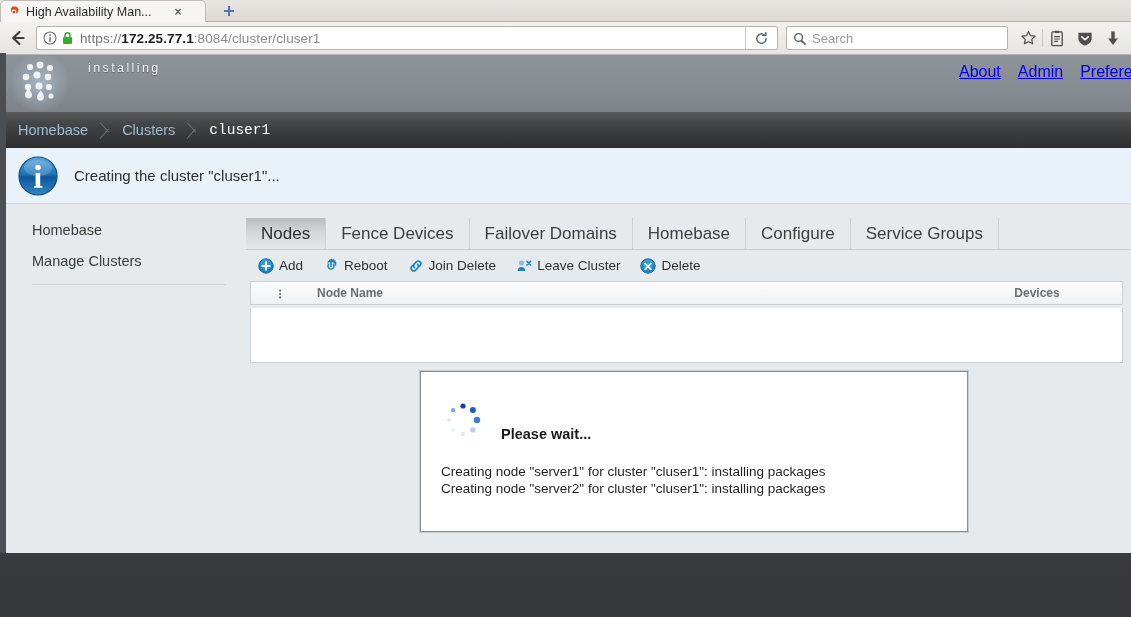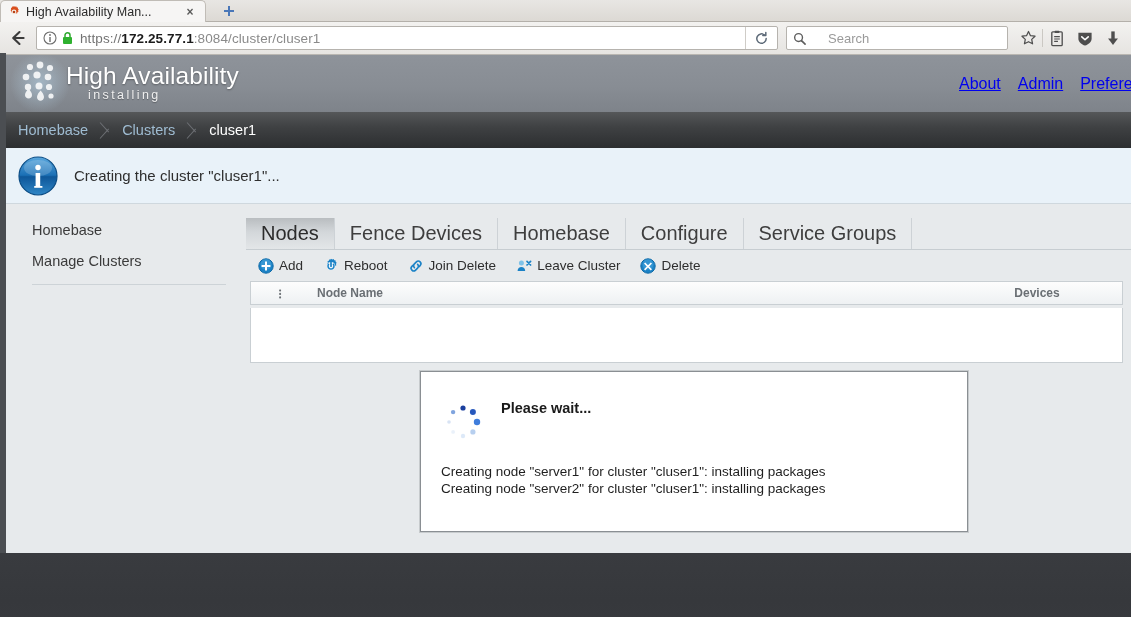--- a/index.html
+++ b/index.html
@@ -22,21 +22,21 @@
     position: absolute;
     left: 0; top: 0;
     width: 206px; height: 22px;
     background: #f6f5f4;
     border: 1px solid #c0bcb6;
     border-bottom: none;
     border-top-left-radius: 5px;
     border-top-right-radius: 5px;
     display: flex;
     align-items: center;
-    padding: 0 8px 0 6px;
+    padding: 0 20px 0 6px;
   }
   .tab-favicon {
     width: 14px; height: 14px;
     flex: 0 0 14px;
     position: relative;
     margin-right: 5px;
   }
   .tab-favicon svg { display: block; }
   .tab-title {
     flex: 1;
@@ -116,21 +116,20 @@
   }
   .searchbar {
     flex: 0 0 222px;
     height: 24px;
     margin-left: 8px;
     background: #fff;
     border: 1px solid #b6b3ae;
     border-radius: 2px;
     display: flex; align-items: center;
     padding: 0 6px;
-    gap: 16px;
   }
   .search-icon { flex: 0 0 auto; margin-right: 6px; color: #5e5e5e; display:flex; }
   .search-placeholder { font-size: 13px; color: #9a9a9a; }
   .navbar-icons { display: flex; align-items: center; margin-left: 6px; }
   .navbar-icon {
     width: 28px; height: 28px;
     display: flex; align-items: center; justify-content: center;
     color: #4e4e4e;
   }
   .navbar-sep { width: 1px; height: 18px; background: #cbc8c3; }
@@ -176,21 +175,21 @@
   .brand-sub {
     font-size: 12.5px;
     letter-spacing: 2.4px;
     color: #f0f0f0;
     margin-top: -1px;
     padding-left: 22px;
     text-shadow: 0 1px 1px rgba(0,0,0,.3);
   }
   .header-links-wrap {
     position: absolute;
-    right: 0; top: 12px;
+    right: 0; top: 0;
     width: 200px; height: 45px;
     overflow: hidden;
   }
   .header-links-inner {
     position: absolute;
     left: 28px; top: 8px;
     display: flex;
     gap: 17px;
     white-space: nowrap;
   }
@@ -204,21 +203,21 @@
     align-items: center;
     padding-left: 18px;
     overflow: hidden;
   }
   .crumb {
     font-size: 14.5px;
     color: #9fbcd2;
     text-decoration: none;
     white-space: nowrap;
   }
-  .crumb.current { color: #ffffff; }
+  .crumb.current { color: #ffffff; font-family: Liberation Mono, monospace; }
   .crumb-sep {
     width: 34px; height: 36px;
     flex: 0 0 34px;
     position: relative;
   }
   .crumb-sep::before, .crumb-sep::after {
     content: "";
     position: absolute;
     left: 12px;
     width: 13px; height: 1px;
@@ -276,21 +275,21 @@
     display: flex;
     align-items: stretch;
     height: 32px;
     border-bottom: 1px solid #c7cdd1;
     margin-bottom: 0;
   }
   .ui-tab {
     display: flex;
     align-items: center;
     padding: 0 15px;
-    font-size: 20px;
+    font-size: 17px;
     color: #3e3e3e;
     border-right: 1px solid #cdd2d6;
     text-decoration: none;
     white-space: nowrap;
   }
   .ui-tab.active {
     background: linear-gradient(180deg, #b9bdc0 0%, #d3d7da 45%, #e3e6e8 100%);
     color: #2c2c2c;
   }
 
@@ -342,21 +341,21 @@
   .modal {
     position: absolute;
     left: 420px; top: 316px;
     width: 548px; height: 161px;
     background: #ffffff;
     border: 1px solid #8a8f93;
     box-shadow: 0 0 0 1px rgba(140,145,150,.35);
     z-index: 50;
     padding: 28px 0 0 20px;
   }
-  .modal-head { display: flex; align-items: flex-start; height: 42px; }
+  .modal-head { display: flex; align-items: flex-end; height: 42px; }
   .spinner { flex: 0 0 44px; height: 44px; position: relative; margin-right: 16px; }
   .modal-title {
     font-size: 14.5px;
     font-weight: bold;
     color: #1a1a1a;
   }
   .modal-lines { margin-top: 22px; }
   .modal-line {
     font-size: 13.5px;
     color: #1f1f1f;
@@ -490,21 +489,20 @@
           <circle cx="22" cy="36" r="3.2"></circle>
             <circle cx="33" cy="35" r="3.5"></circle>
             <circle cx="43" cy="36" r="3.1"></circle>
           <path d="M26 44c0 2.1-1.6 3.6-3.4 3.6S19 46.1 19 44c0-2 1.9-4.6 3.5-6.2C24.2 39.4 26 42 26 44z"></path>
           <path d="M38 46c0 2.2-1.7 3.8-3.6 3.8S31 48.2 31 46c0-2.2 2-4.9 3.6-6.6C36.2 41.1 38 43.8 38 46z"></path>
           <circle cx="45" cy="45" r="2.6"></circle>
         </g>
       </svg>
 
       <div class="brand">
-        <div class="brand-title">High Availability</div>
         <div class="brand-sub">installing</div>
       </div>
 
       <div class="header-links-wrap">
         <div class="header-links-inner">
           <a href="#">About</a>
           <a href="#">Admin</a>
           <a href="#">Preferences</a>
         </div>
       </div>
@@ -542,20 +540,21 @@
         <a class="side-item" href="#">Homebase</a>
         <a class="side-item" href="#">Manage Clusters</a>
         <div class="side-rule"></div>
       </div>
 
       <div class="content">
 
         <div class="tabs">
           <a class="ui-tab active" href="#">Nodes</a>
           <a class="ui-tab" href="#">Fence Devices</a>
+          <a class="ui-tab" href="#">Failover Domains</a>
           <a class="ui-tab" href="#">Homebase</a>
           <a class="ui-tab" href="#">Configure</a>
           <a class="ui-tab" href="#">Service Groups</a>
         </div>
 
         <div class="toolbar">
           <a class="tb-btn" href="#">
             <svg class="tb-ico" viewBox="0 0 16 16">
               <circle cx="8" cy="8" r="7.2" fill="#1b82c6" stroke="#0f6ba8" stroke-width="1"></circle>
               <circle cx="8" cy="6.4" r="5.4" fill="#5bb2e2" opacity=".45"></circle>

